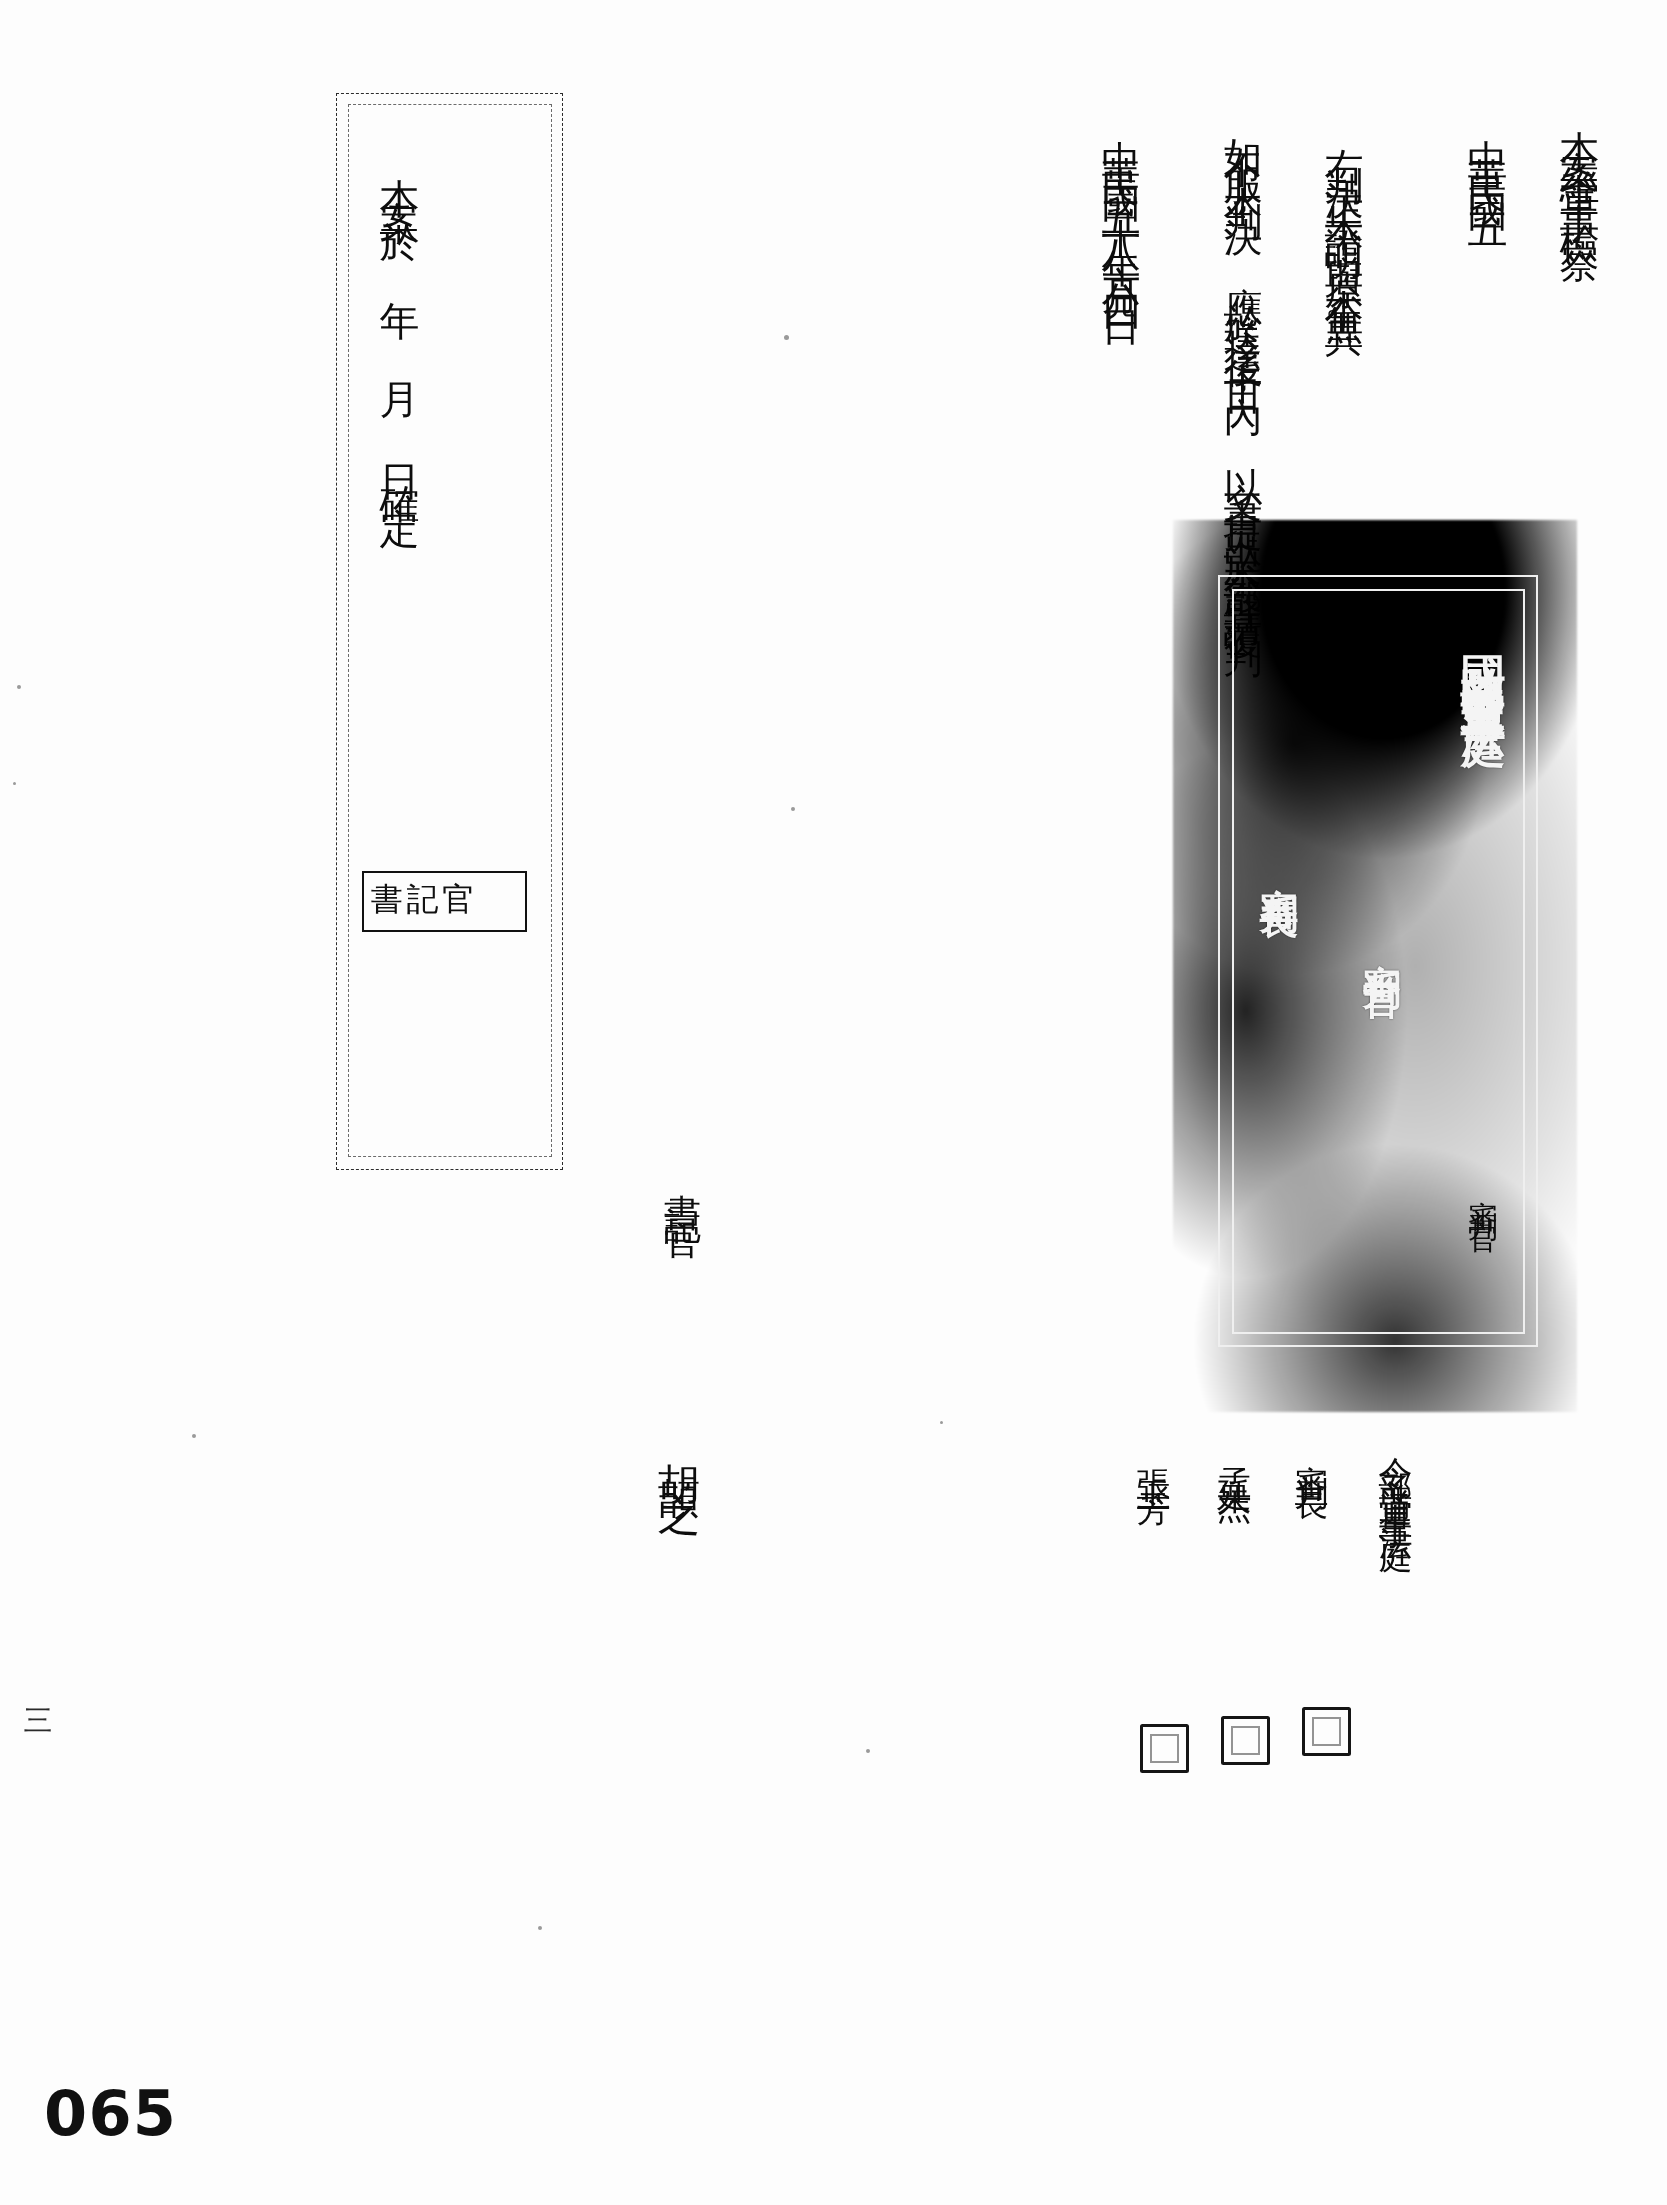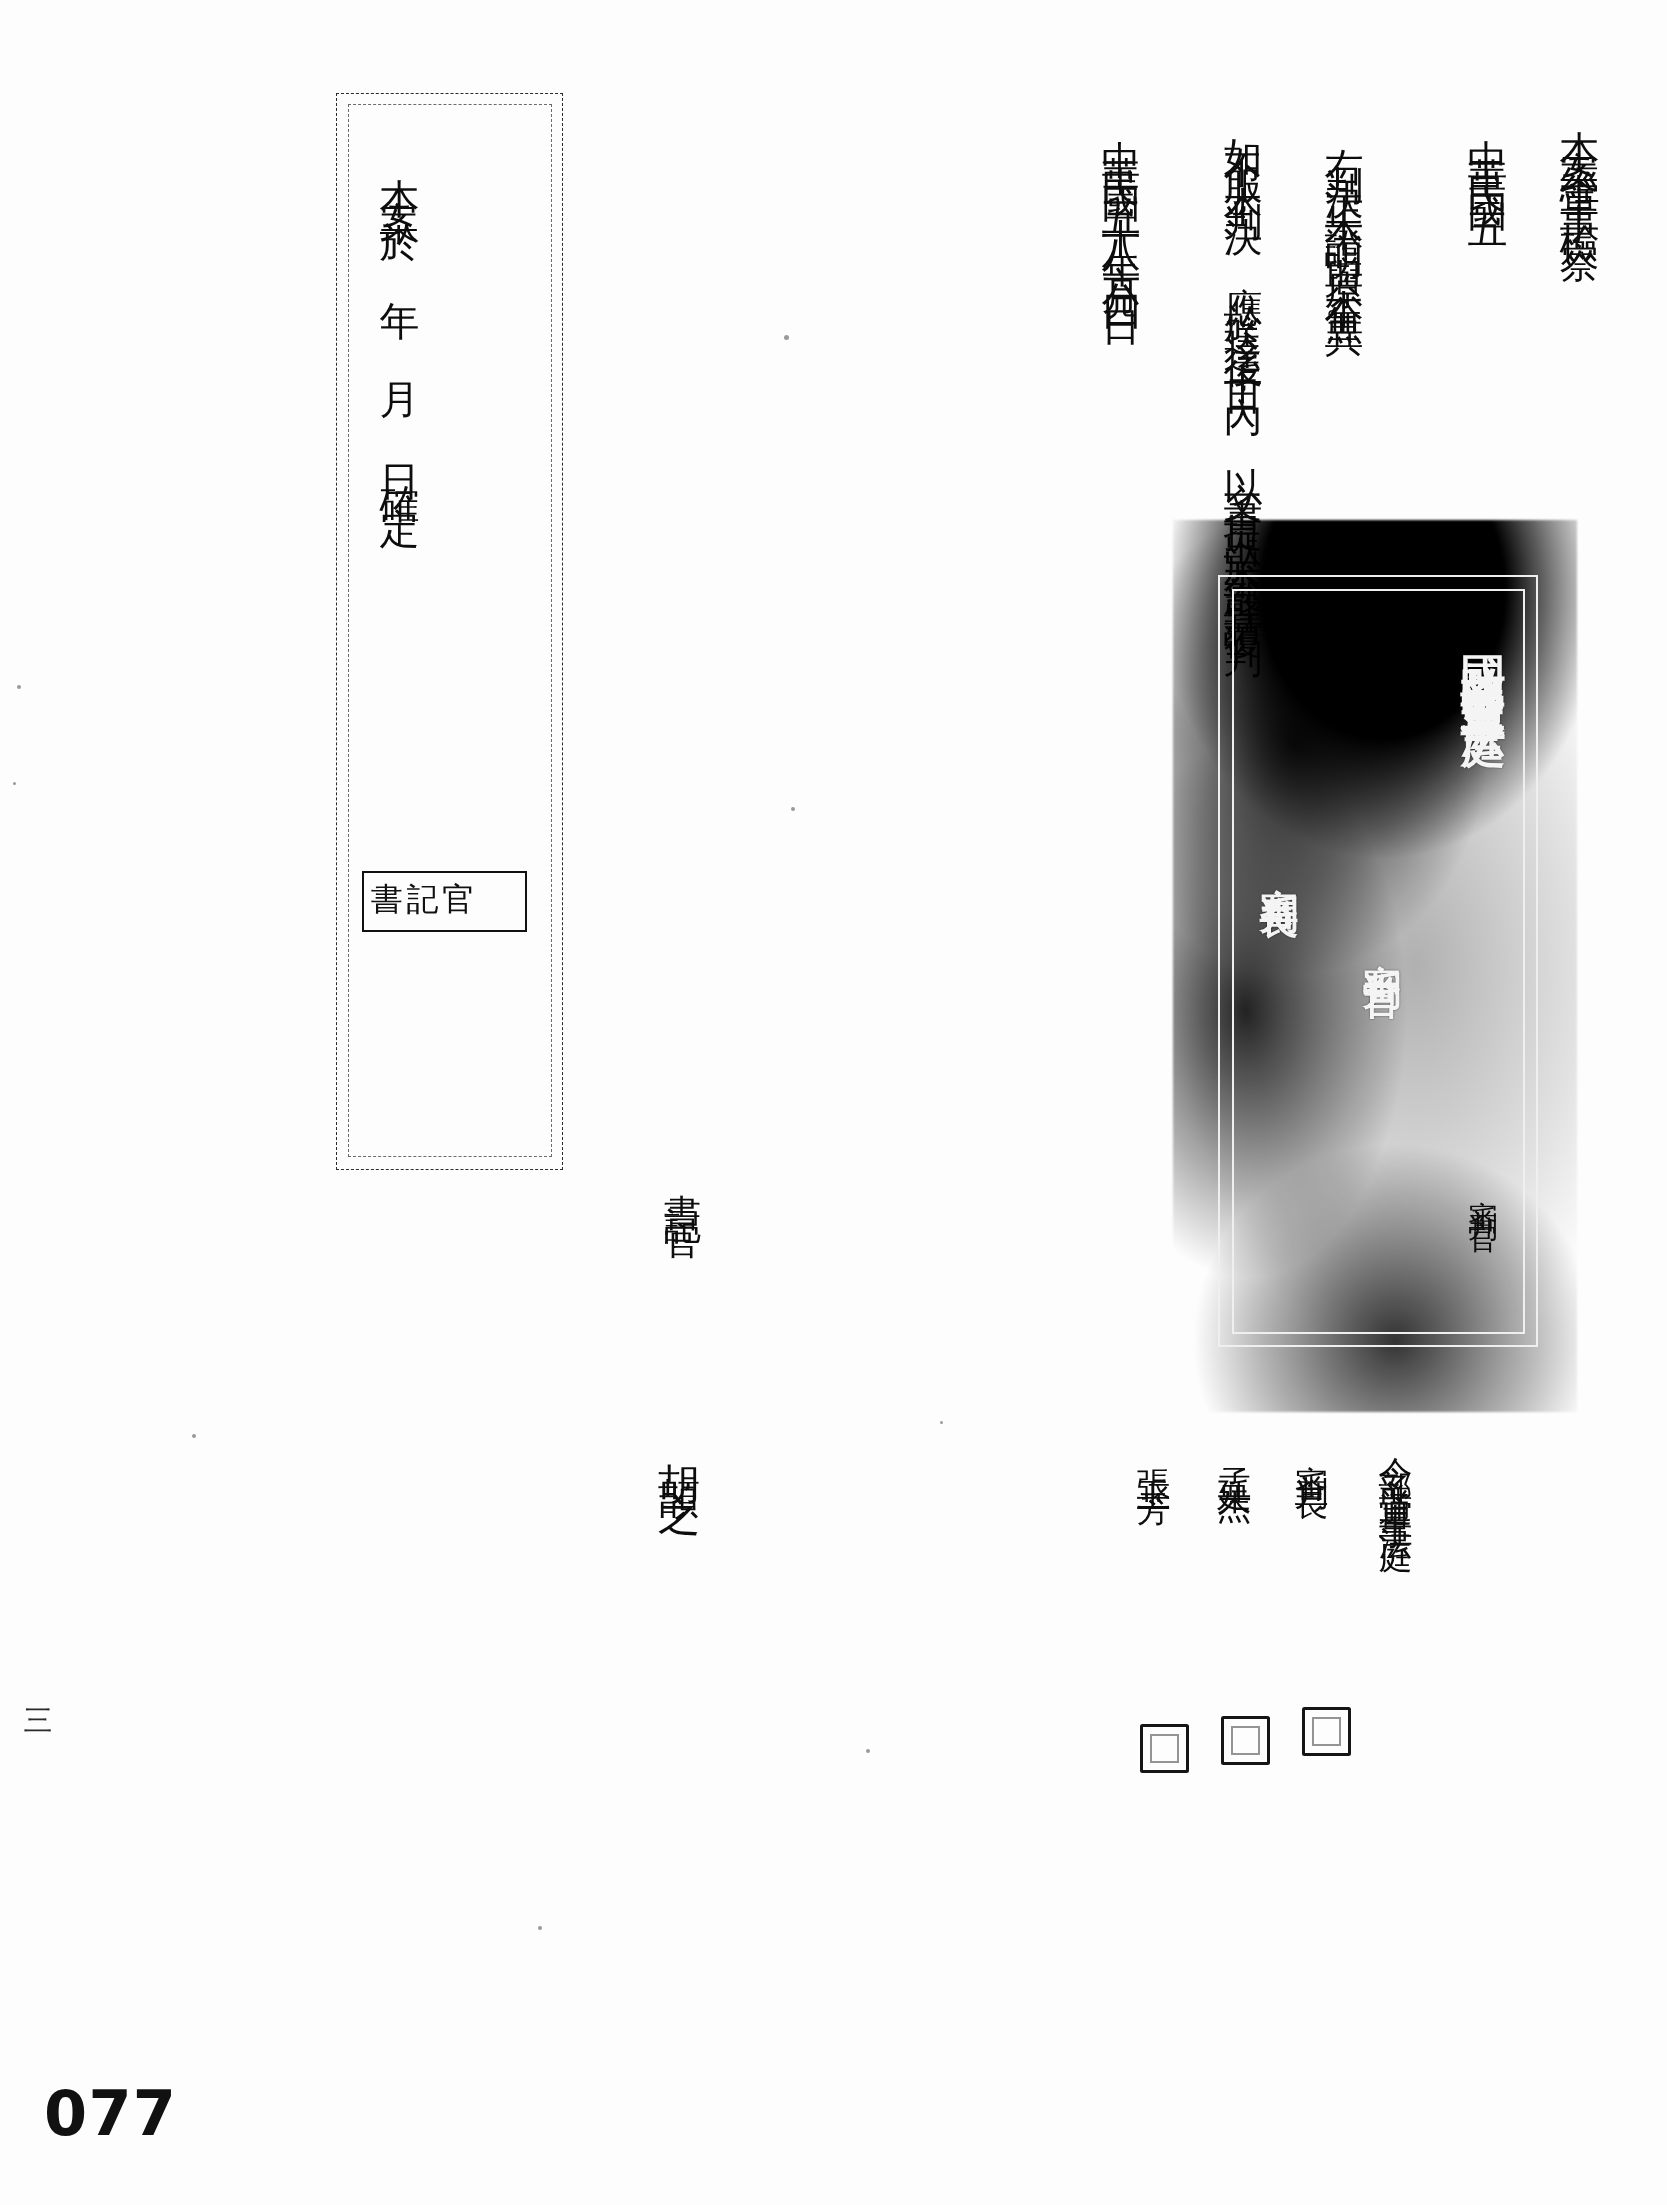--- a/index.html
+++ b/index.html
@@ -233,21 +233,21 @@
   <div id="cert-box"></div>
   <div id="cert-box-inner"></div>
 
   <div id="cert-text" class="vcol" style="height:723px;">本案於　年　月　日確定</div>
 
   <div id="cert-stamp">
     <span>書記官</span>
   </div>
 
   <div id="folio-mark">三</div>
-  <div id="page-number">077</div>
+  <div id="page-number">065</div>
 
   <div class="speck" style="left:784px; top:335px; width:5px; height:5px;"></div>
   <div class="speck" style="left:791px; top:807px; width:4.2px; height:4.2px;"></div>
   <div class="speck" style="left:17px; top:685px; width:4.2px; height:4.2px;"></div>
   <div class="speck" style="left:12.6px; top:782px; width:3.4px; height:3.4px;"></div>
   <div class="speck" style="left:192px; top:1434px; width:4.2px; height:4.2px;"></div>
   <div class="speck" style="left:866px; top:1749px; width:4.2px; height:4.2px;"></div>
   <div class="speck" style="left:538px; top:1926px; width:4.2px; height:4.2px;"></div>
   <div class="speck" style="left:940px; top:1421px; width:3.4px; height:3.4px;"></div>
 

